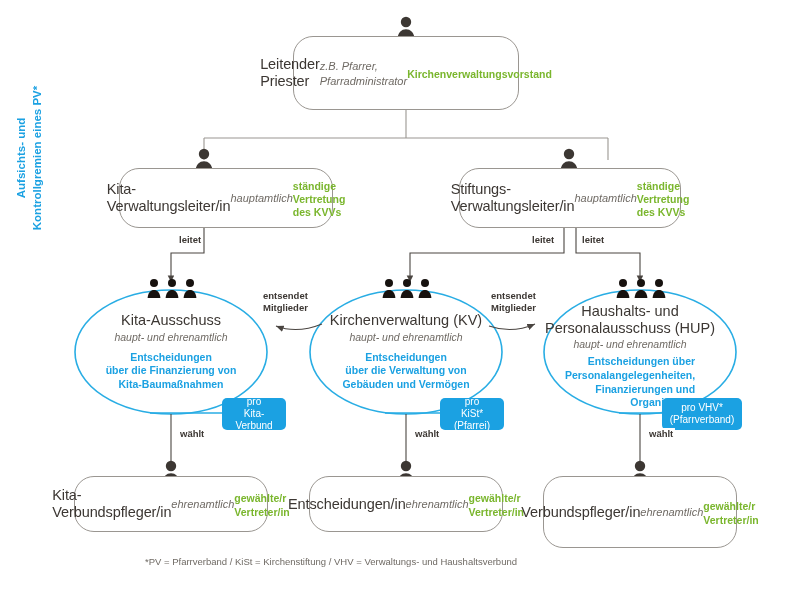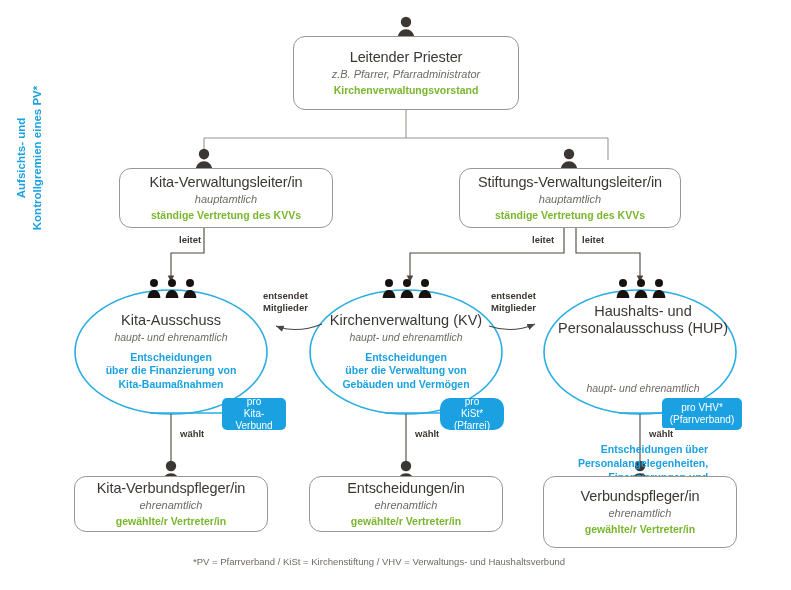--- a/index.html
+++ b/index.html
@@ -6,23 +6,22 @@
   body{
     width:791px;height:590px;background:#ffffff;
     font-family:"Liberation Sans","DejaVu Sans",sans-serif;
     overflow:hidden;position:relative;
   }
   #stage{position:absolute;left:0;top:0;width:791px;height:590px;}
   svg.layer{position:absolute;left:0;top:0;width:791px;height:590px;pointer-events:none;}
 
   .node{
     position:absolute;box-sizing:border-box;
-    border:1px solid #9a9691;border-radius:12px;background:#fff;
-    display:flex;flex-direction:column;align-items:center;justify-content:center;
-    text-align:center;
+    border:1px solid #9a9691;border-radius:20px;background:#fff;
+    display:flex;flex-direction:row;align-items:center;justify-content:center;
   }
   .node .t1{font-size:14.5px;color:#3c3733;line-height:1.15;letter-spacing:-.1px;}
   .node .t2{font-size:11px;color:#6f6a64;font-style:italic;line-height:1.3;margin-top:1px;}
   .node .t3{font-size:10.5px;color:#7ab62d;font-weight:bold;line-height:1.25;margin-top:3px;}
 
   .ellipse-label{
     position:absolute;box-sizing:border-box;text-align:center;
     display:flex;flex-direction:column;align-items:center;justify-content:flex-start;
   }
   .ellipse-label .e1{font-size:14.5px;color:#3c3733;line-height:1.15;}
@@ -43,21 +42,21 @@
 
   .side-label{
     position:absolute;left:14px;top:258px;width:200px;
     transform:rotate(-90deg);transform-origin:0 0;
     color:#1ba1e2;font-size:11.5px;font-weight:bold;line-height:1.35;
     text-align:center;white-space:pre-line;
   }
 
   .footnote{
     position:absolute;left:0;top:556px;width:662px;text-align:center;
-    font-size:9.5px;color:#6f6a64;padding-left:48px;
+    font-size:9.5px;color:#6f6a64;
   }
 
   .person-icon{position:absolute;}
   .group-icon{position:absolute;}
 </style>
 </head>
 <body>
 
 <div id="stage">
 
@@ -194,33 +193,33 @@
   </div>
 
   <div class="ellipse-label" style="left:314px;top:312px;width:184px;height:100px;">
     <div class="e1">Kirchenverwaltung (KV)</div>
     <div class="e2">haupt- und ehrenamtlich</div>
     <div class="e3" style="white-space:pre-line;">Entscheidungen
 über die Verwaltung von
 Gebäuden und Vermögen</div>
   </div>
 
-  <div class="ellipse-label" style="left:549px;top:303px;width:188px;height:110px;gap:44px;">
+  <div class="ellipse-label" style="left:536px;top:303px;width:188px;height:110px;">
     <div class="e1" style="white-space:pre-line;">Haushalts- und
 Personalausschuss (HUP)</div>
     <div class="e2">haupt- und ehrenamtlich</div>
     <div class="e3" style="white-space:pre-line;margin-top:5px;text-align:right;">Entscheidungen über
 Personalangelegenheiten,
 Finanzierungen und
 Organisation</div>
   </div>
 
   <div class="badge" style="left:222px;top:398px;width:64px;height:32px;white-space:pre-line;">pro Kita-
 Verbund</div>
-  <div class="badge" style="left:440px;top:398px;width:64px;height:32px;white-space:pre-line;border-radius:10px;">pro KiSt*
+  <div class="badge" style="left:440px;top:398px;width:64px;height:32px;white-space:pre-line;">pro KiSt*
 (Pfarrei)</div>
   <div class="badge" style="left:662px;top:398px;width:80px;height:32px;white-space:pre-line;">pro VHV*
 (Pfarrverband)</div>
 
   <div class="node" style="left:74px;top:476px;width:194px;height:56px;">
     <div class="t1">Kita-Verbundspfleger/in</div>
     <div class="t2">ehrenamtlich</div>
     <div class="t3">gewählte/r Vertreter/in</div>
   </div>
 

